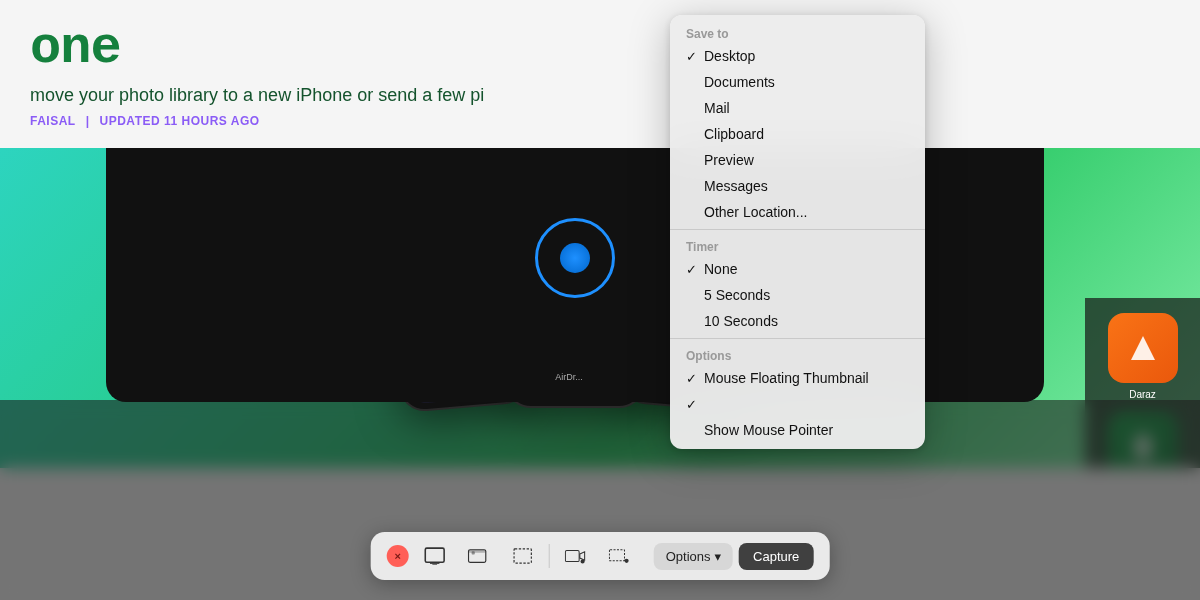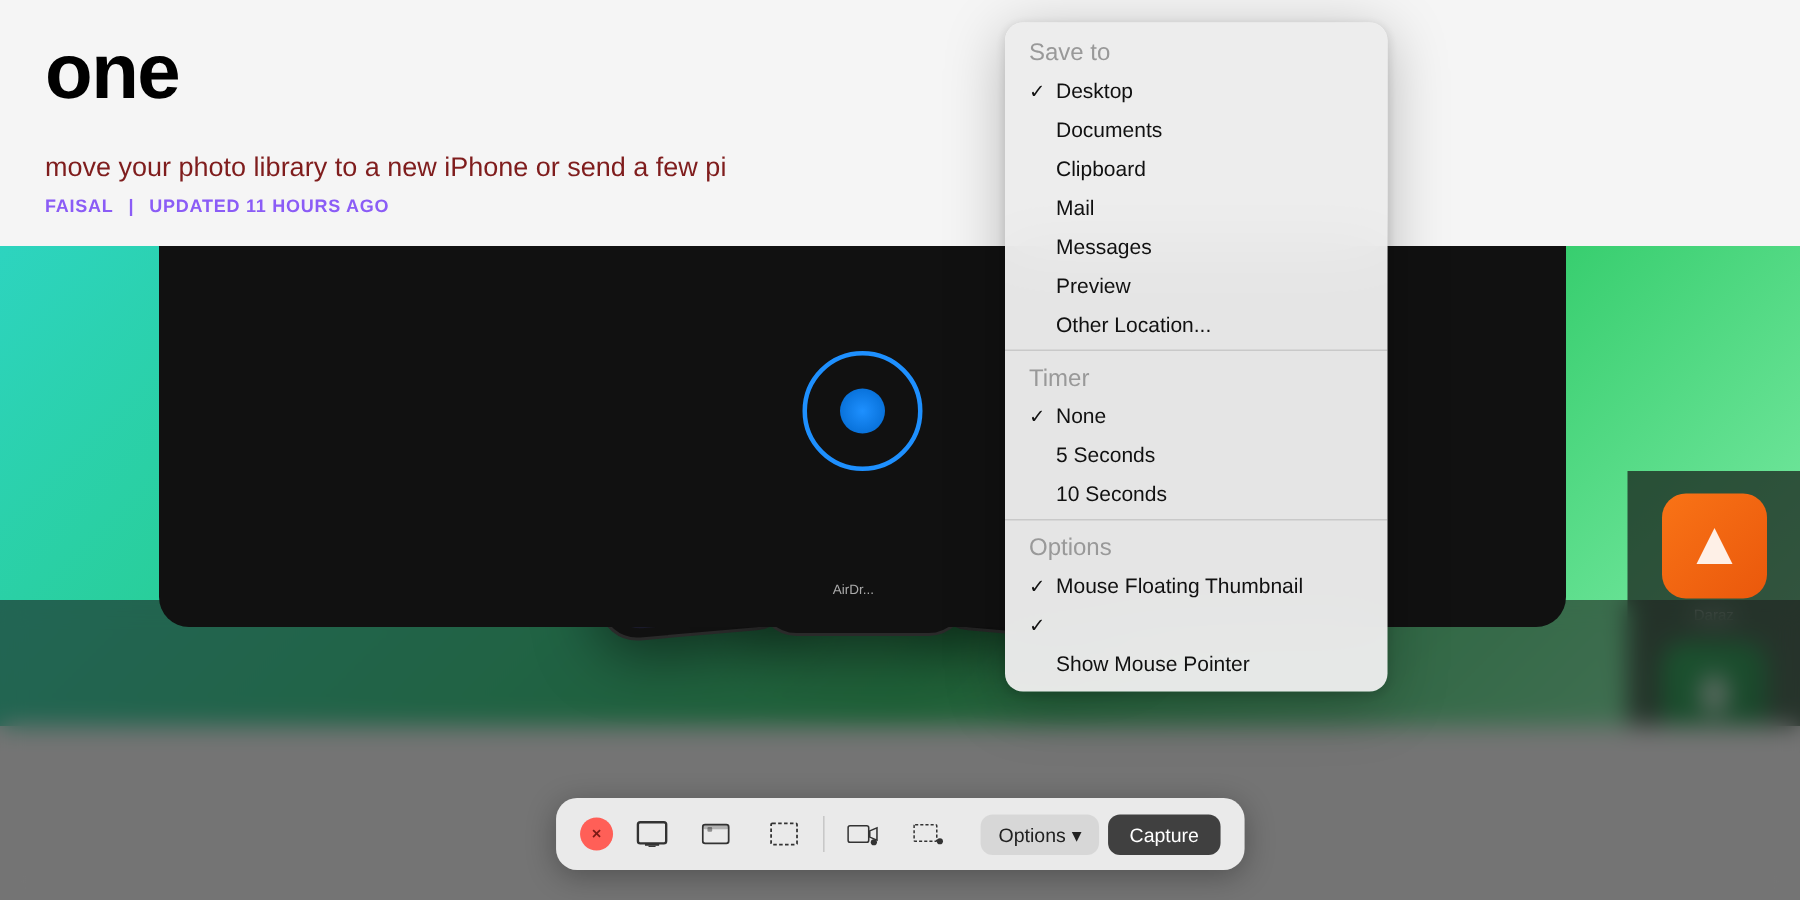--- a/index.html
+++ b/index.html
@@ -22,29 +22,30 @@
     }
 
     .bg-header {
       padding: 20px 30px;
       background: #f5f5f5;
     }
 
     .bg-title {
       font-size: 52px;
       font-weight: 800;
-      color: #000000;
+      color: #15803d;
       letter-spacing: -1px;
       line-height: 1.1;
+      font-family: Liberation Mono, monospace;
     }
 
     .bg-subtitle {
       font-size: 18px;
-      color: #7f1d1d;
-      margin-top: 24px;
+      color: #14532d;
+      margin-top: 8px;
     }
 
     .bg-meta {
       display: flex;
       gap: 10px;
       margin-top: 8px;
       font-size: 12px;
       color: #888;
       font-weight: 600;
       text-transform: uppercase;
@@ -178,24 +179,24 @@
       background: rgba(236, 236, 236, 0.97);
       backdrop-filter: blur(20px);
       border-radius: 12px;
       box-shadow: 0 8px 40px rgba(0,0,0,0.25), 0 2px 8px rgba(0,0,0,0.15);
       z-index: 100;
       padding: 6px 0;
       overflow: hidden;
     }
 
     .menu-section-label {
-      font-size: 16px;
+      font-size: 12px;
       color: #999;
       padding: 6px 16px 2px 16px;
-      font-weight: 400;
+      font-weight: 700;
     }
 
     .menu-item {
       display: flex;
       align-items: center;
       padding: 5px 16px;
       font-size: 14px;
       color: #111;
       cursor: pointer;
       position: relative;
@@ -379,33 +380,33 @@
   <div class="menu-item">
     <span class="checkmark">✓</span>
     <span class="item-label">Desktop</span>
   </div>
   <div class="menu-item">
     <span class="checkmark"></span>
     <span class="item-label">Documents</span>
   </div>
   <div class="menu-item">
     <span class="checkmark"></span>
+    <span class="item-label">Mail</span>
+  </div>
+  <div class="menu-item">
+    <span class="checkmark"></span>
     <span class="item-label">Clipboard</span>
   </div>
   <div class="menu-item">
     <span class="checkmark"></span>
-    <span class="item-label">Mail</span>
+    <span class="item-label">Preview</span>
   </div>
   <div class="menu-item">
     <span class="checkmark"></span>
     <span class="item-label">Messages</span>
-  </div>
-  <div class="menu-item">
-    <span class="checkmark"></span>
-    <span class="item-label">Preview</span>
   </div>
   <div class="menu-item">
     <span class="checkmark"></span>
     <span class="item-label">Other Location...</span>
   </div>
 
   <div class="menu-separator"></div>
 
   <div class="menu-section-label">Timer</div>
 

